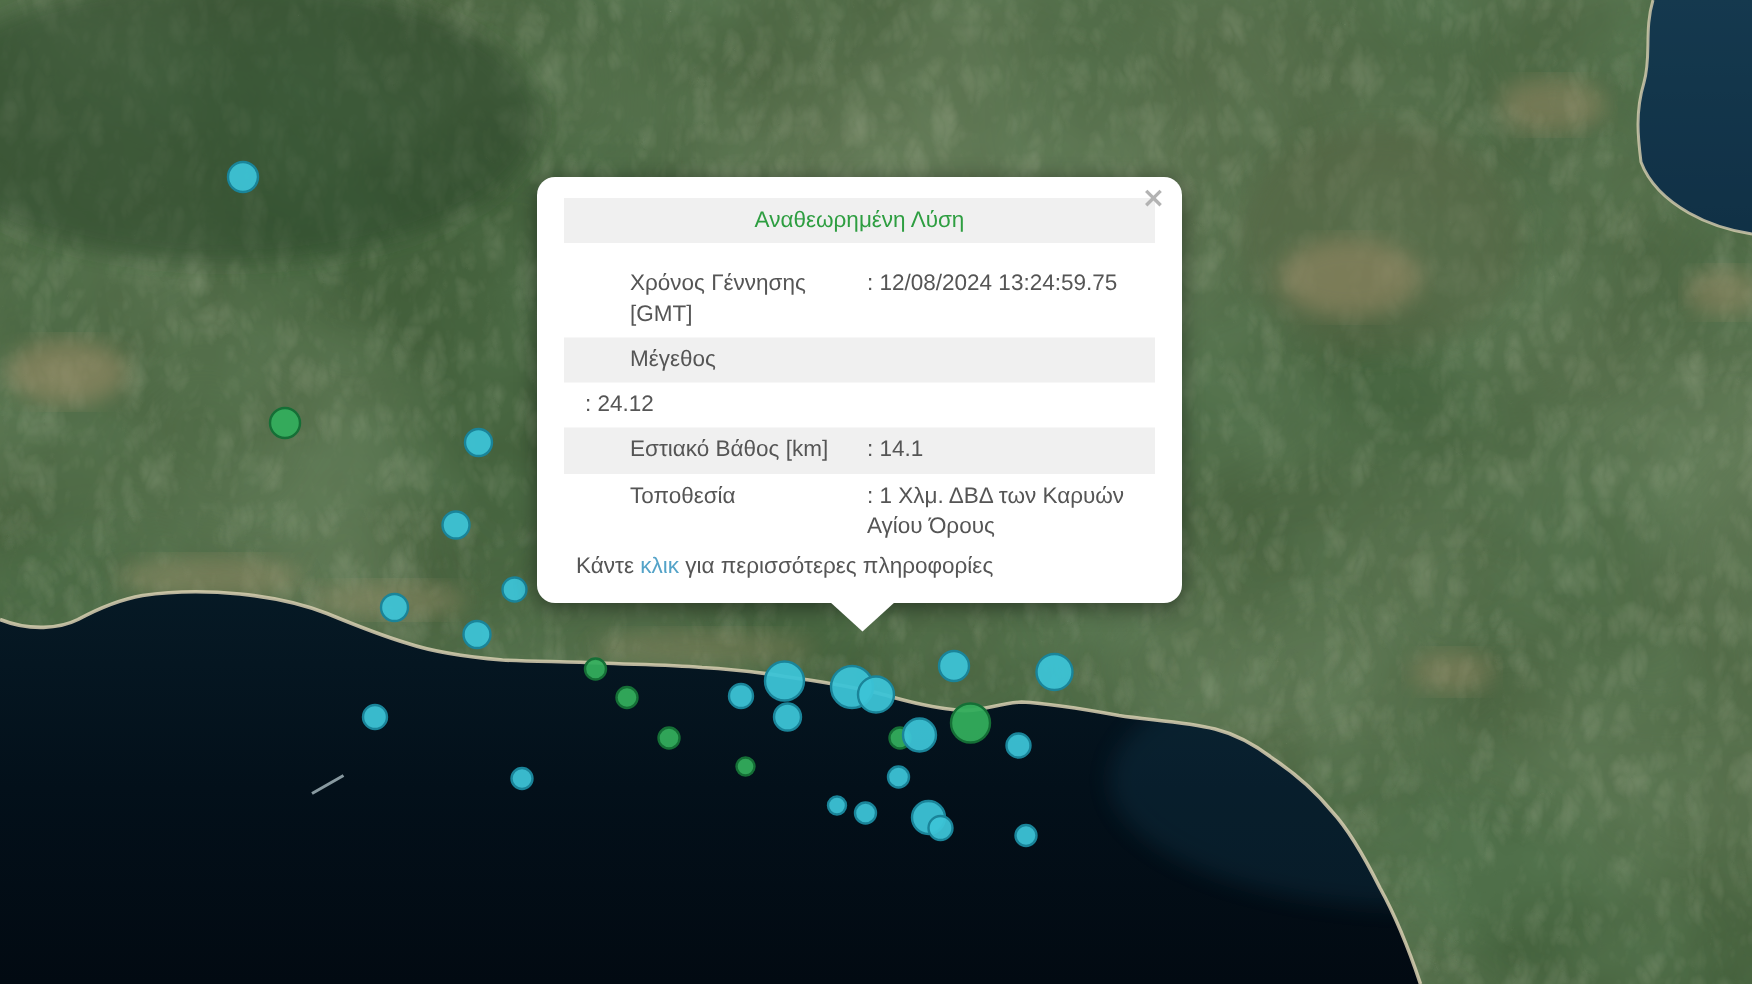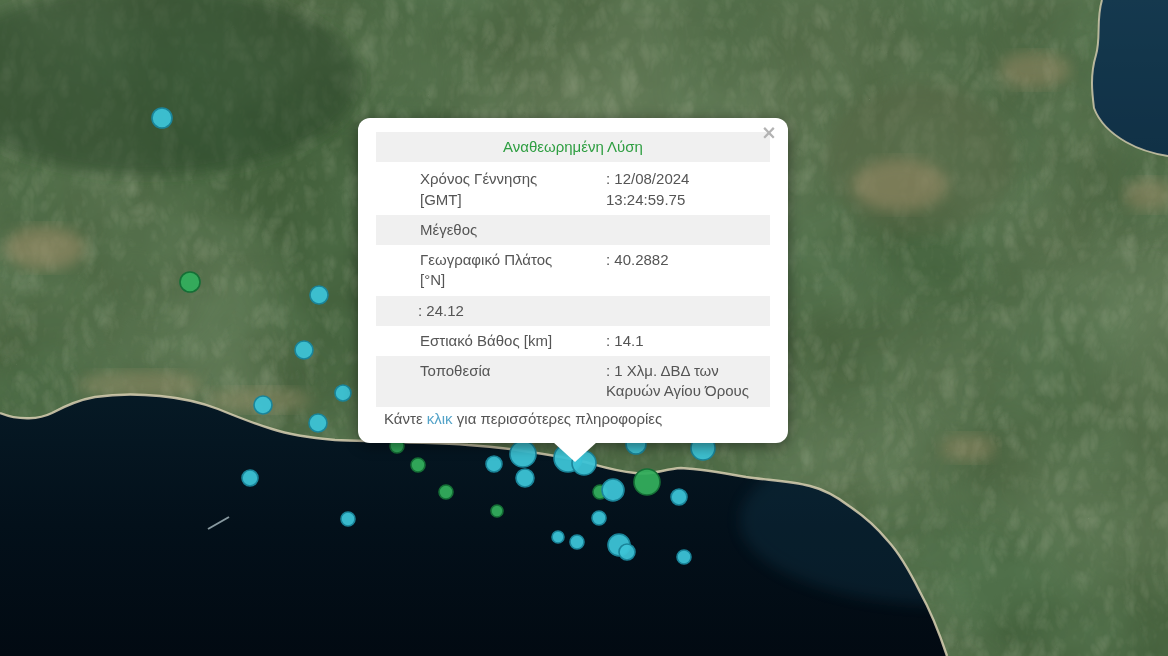--- a/index.html
+++ b/index.html
@@ -8,25 +8,25 @@
   .stage svg.map{position:absolute;left:0;top:0;display:block;}
 
   
   .popup{position:absolute;left:358px;top:118px;width:430px;background:#fff;
          border-radius:12px;box-shadow:0 3px 14px rgba(0,0,0,.45);
          color:#555;font-size:15px;line-height:1.35;z-index:5;}
   .popup-close{position:absolute;top:5px;right:11px;font-size:19px;line-height:19px;
          color:#b3b3b3;font-weight:bold;cursor:pointer;
          font-family:"DejaVu Sans",sans-serif;}
   .popup-content{padding:14px 18px 12px 18px;}
-  .popup-title{background:#f0f0f0;text-align:center;padding:5px 0;margin-bottom:2px;}
+  .popup-title{background:#f0f0f0;text-align:center;padding:5px 0;margin-bottom:12px;}
   .prow{display:flex;padding:5px 8px;}
   .prow:nth-child(even){background:#f0f0f0;}
   .prow .lab{flex:0 0 152px;margin-left:36px;}
-  .prow .val{flex:1;padding-left:6px;margin-left:28px;}
+  .prow .val{flex:1;padding-left:6px;}
   .popup-footer{padding:2px 8px 2px 8px;}
   .popup-footer a{text-decoration:none;cursor:pointer;}
   .popup-pointer{position:absolute;left:195px;bottom:-19px;width:0;height:0;
          border-left:22px solid transparent;border-right:22px solid transparent;
          border-top:20px solid #fff;}
 </style>
 </head>
 <body>
 
 <div class="stage">
@@ -148,24 +148,20 @@
       <div class="popup-title" style="color: rgb(46, 158, 65);">Αναθεωρημένη Λύση</div>
       <div id="popup-rows">
           <div class="prow">
             <span class="lab">Χρόνος Γέννησης [GMT]</span>
             <span class="val">: 12/08/2024 13:24:59.75</span>
           </div>
           <div class="prow">
             <span class="lab">Μέγεθος</span>
           </div>
           <div class="prow">
-            <span class="lab">Γεωγραφικό Πλάτος [°N]</span>
-            <span class="val">: 40.2882</span>
-          </div>
-          <div class="prow">
             <span class="val">: 24.12</span>
           </div>
           <div class="prow">
             <span class="lab">Εστιακό Βάθος [km]</span>
             <span class="val">: 14.1</span>
           </div>
           <div class="prow">
             <span class="lab">Τοποθεσία</span>
             <span class="val">: 1 Χλμ. ΔΒΔ των Καρυών Αγίου Όρους</span>
           </div>

